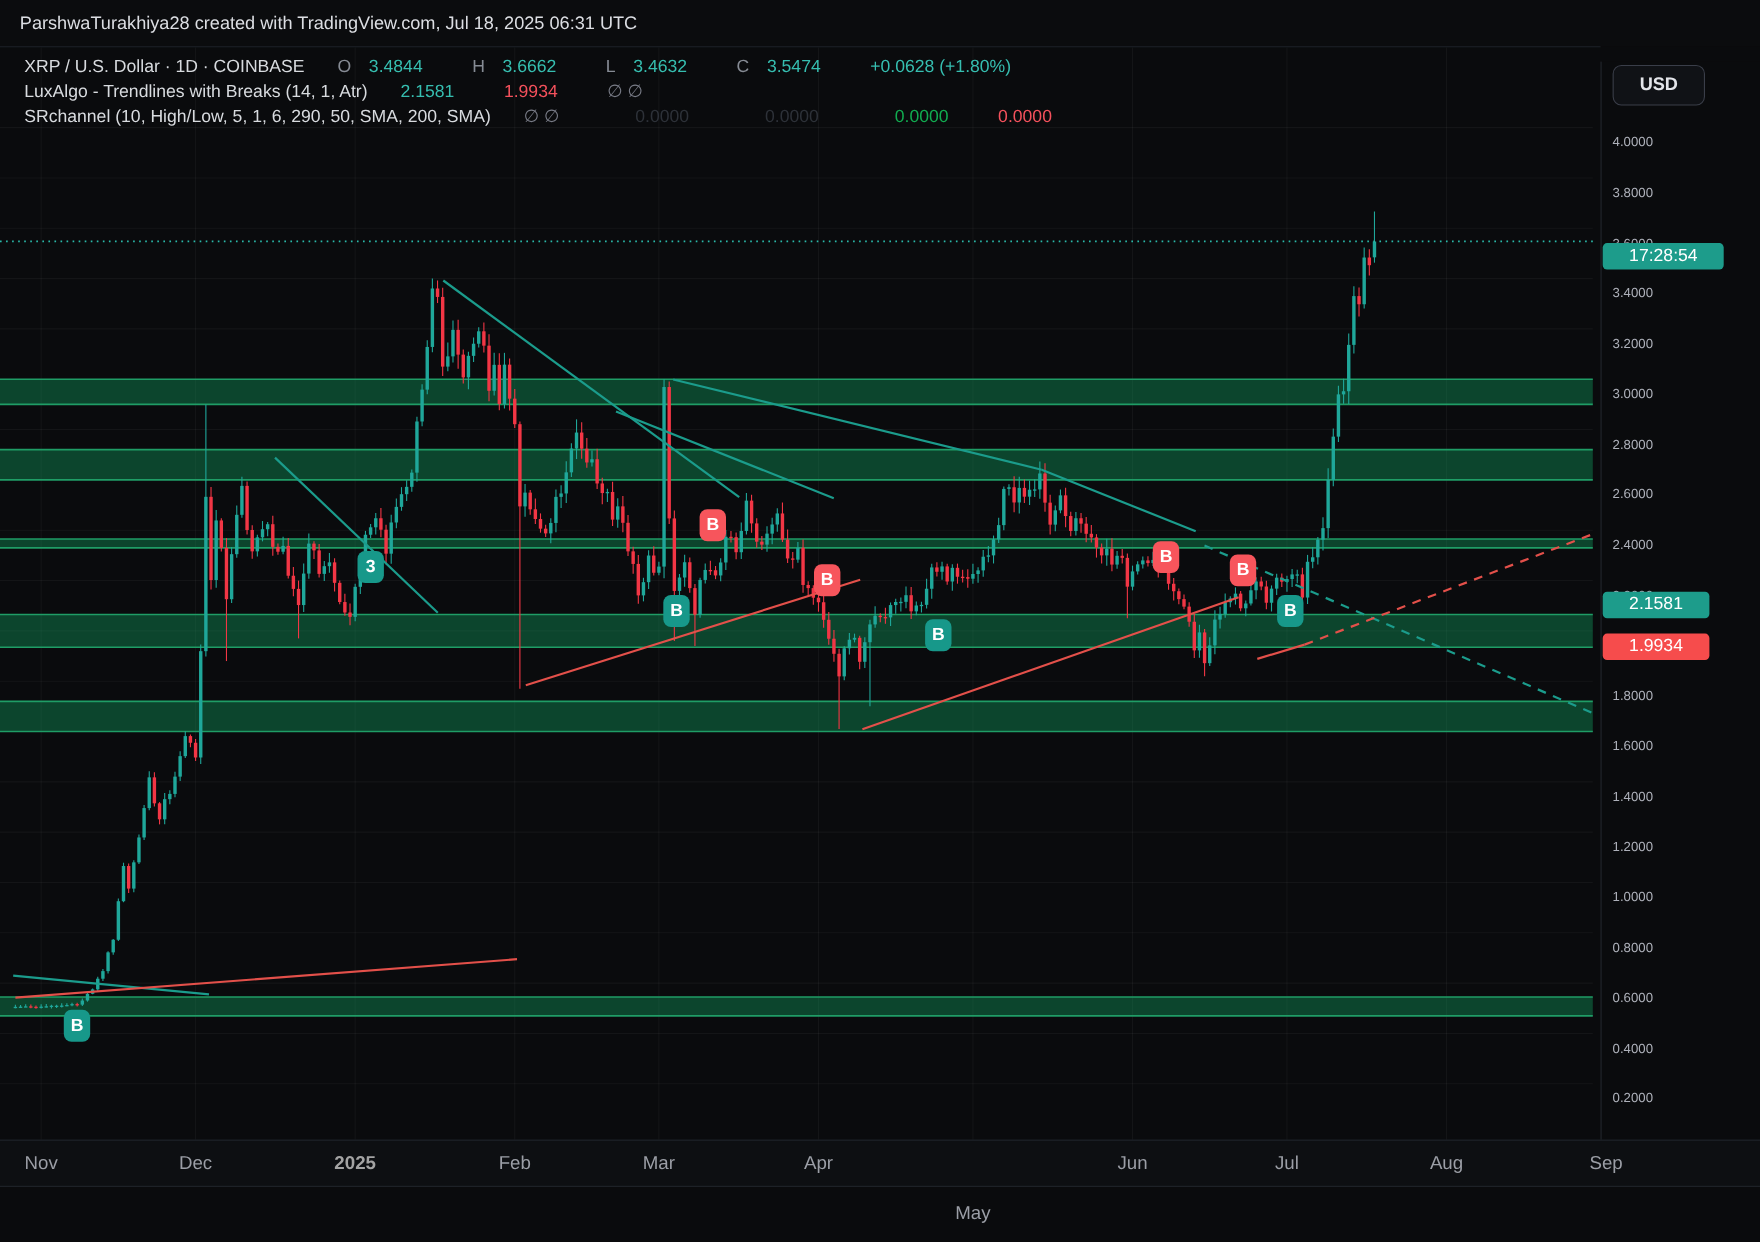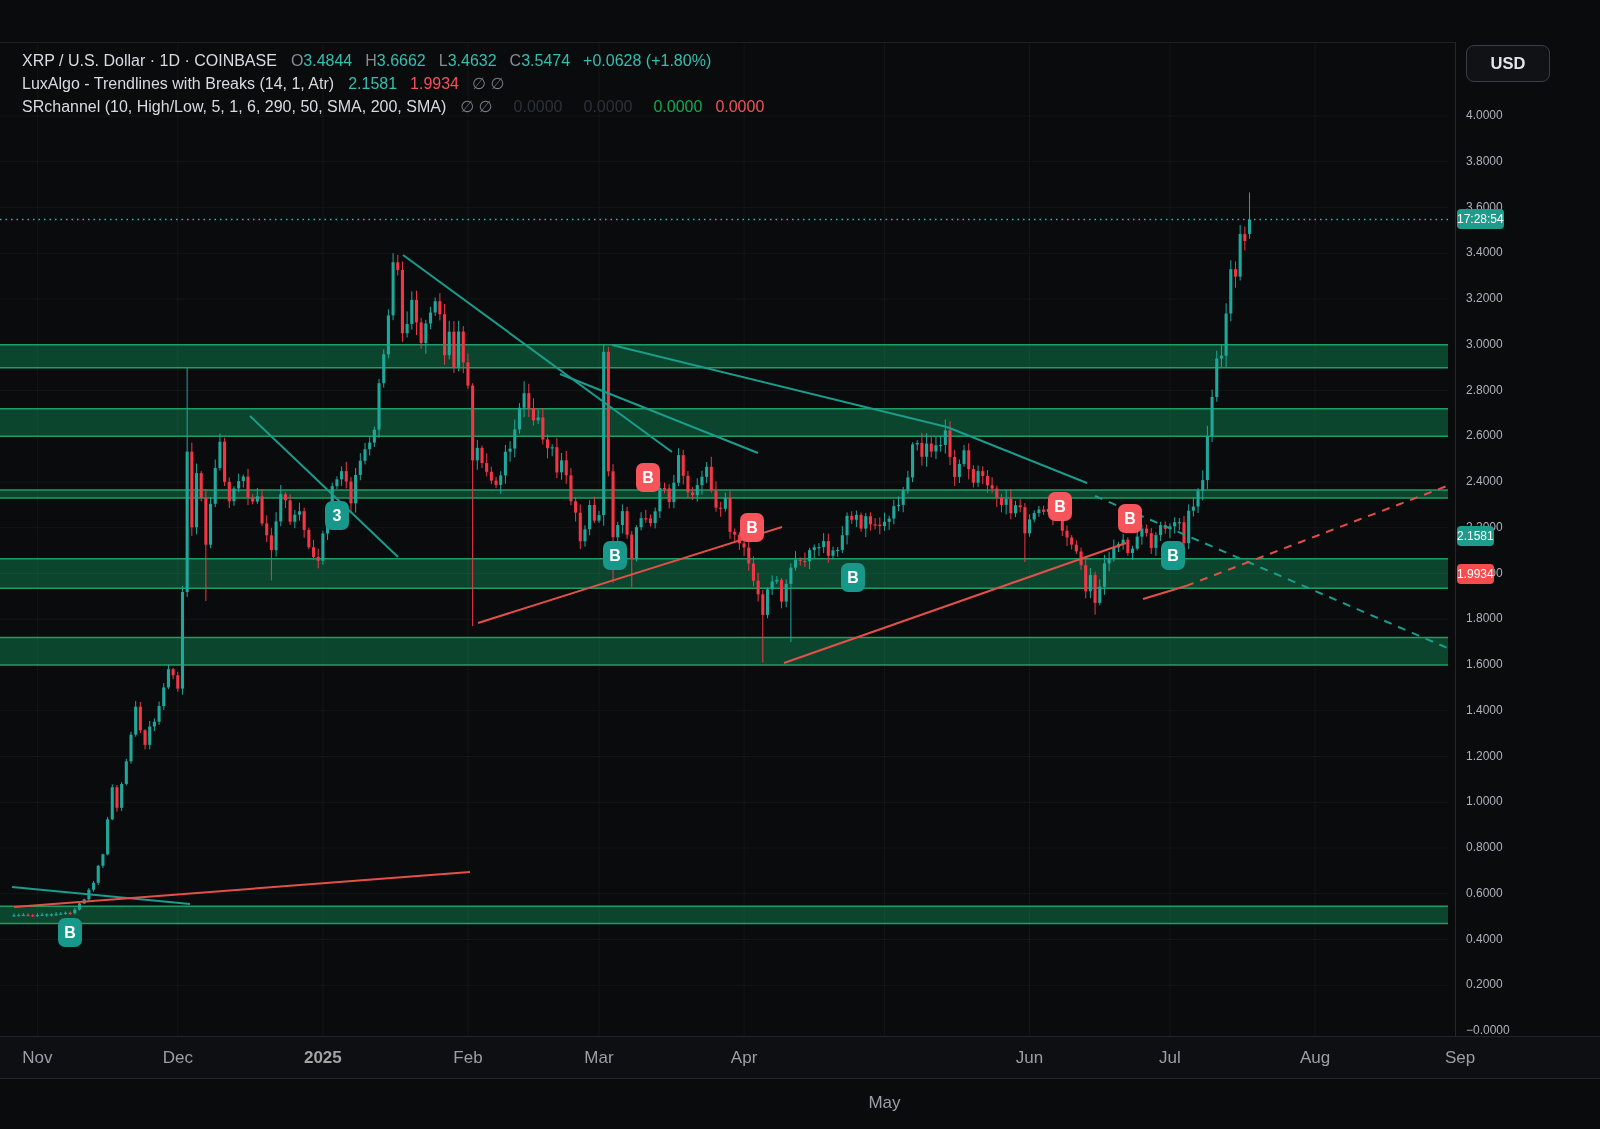--- a/index.html
+++ b/index.html
@@ -6,60 +6,63 @@
     font-family:"Liberation Sans","DejaVu Sans",sans-serif;-webkit-font-smoothing:antialiased;}
   .app{position:relative;width:1600px;height:1129px;background:#0a0b0d;}
   
   .attribution{position:absolute;left:0;top:0;width:100%;height:42px;display:flex;align-items:center;
     color:#dcdee3;font-size:16.5px;padding-left:18px;box-sizing:border-box;background:#0b0c0e;}
   
   .pane{position:absolute;left:0;top:42px;width:1455px;height:994px;border-top:1px solid #1d2127;overflow:hidden;}
   .pane svg{position:absolute;left:0;top:0;}
   
   .legend{position:absolute;left:22px;top:6px;z-index:5;line-height:23px;font-size:16px;}
-  .legend .row{white-space:nowrap;display:flex;align-items:baseline;gap:0;}
+  .legend .row{white-space:nowrap;display:flex;align-items:baseline;gap:16px;}
   .l-title{color:#d8dbdf;margin-right:14px;}
   .l-k{color:#868b94;}
   .l-teal{color:#36beb0;}
   .l-red{color:#f4515c;}
   .l-green{color:#11ab50;}
   .l-dim{color:#2d3138;}
   .l-gray{color:#787b86;}
   .sp{display:inline-block;width:13px;}
   .sps{display:inline-block;width:8px;}
   
   .marker{position:absolute;width:24px;height:29px;border-radius:7px;color:#fff;font-size:16px;font-weight:700;
     display:flex;align-items:center;justify-content:center;z-index:4;}
   .marker.teal{background:#17988a;}
   .marker.red{background:#f7555c;}
   
-  .price-axis{position:absolute;left:1455px;top:42px;width:145px;height:994px;background:#0a0b0d;
+  .price-axis{position:absolute;left:1455px;top:56px;width:145px;height:994px;background:#0a0b0d;
     border-left:1px solid #23262d;box-sizing:border-box;}
   .tick{position:absolute;left:10px;color:#aeb1ba;font-size:12px;transform:translateY(-50%);}
   .currency-btn{position:absolute;left:10px;top:3px;width:82px;height:35px;border:1px solid #3a3e49;border-radius:8px;
     color:#e3e5ea;font-size:16.5px;font-weight:600;display:flex;align-items:center;justify-content:center;background:#101216;}
-  .axis-badge{position:absolute;left:1px;transform:translateY(-50%);color:#fff;font-size:12px;
-    padding:3px 0;border-radius:4px;white-space:nowrap;z-index:6;}
+  .axis-badge{position:absolute;left:1px;transform:translateY(-50%);color:#fff;font-size:16px;
+    padding:3px 24px;border-radius:4px;white-space:nowrap;z-index:6;}
   .axis-badge.teal{background:#1d9c8b;}
   .axis-badge.red{background:#f64c4c;}
   
   .time-axis{position:absolute;left:0;top:1036px;width:1600px;height:43px;background:#0d0f12;
     border-top:1px solid #20242b;border-bottom:1px solid #20242b;box-sizing:border-box;}
   .month{position:absolute;top:50%;transform:translate(-50%,-50%);color:#9b9ea6;font-size:17px;}
   .month.year{color:#a3a3a3;font-weight:700;}
   
   .footer{position:absolute;left:0;top:1079px;width:100%;height:50px;background:#0c0d10;display:flex;align-items:center;}
   .brand{display:flex;align-items:center;gap:10px;margin-left:18px;}
   .brand-text{color:#cfd3da;font-size:21px;font-weight:600;letter-spacing:.2px;}
 </style>
 </head>
 <body>
 
 <div class="app">
 
+  <div class="attribution">
+    <span>ParshwaTurakhiya28 created with TradingView.com, Jul 18, 2025 06:31 UTC</span>
+  </div>
 
   <div class="pane">
     <svg width="1455" height="994" viewBox="0 42 1455 994">
         <line x1="0" y1="115" x2="1448" y2="115" stroke="rgba(255,255,255,0.045)" stroke-width="1"></line>
         <line x1="0" y1="160.75" x2="1448" y2="160.75" stroke="rgba(255,255,255,0.045)" stroke-width="1"></line>
         <line x1="0" y1="206.5" x2="1448" y2="206.5" stroke="rgba(255,255,255,0.045)" stroke-width="1"></line>
         <line x1="0" y1="252.25" x2="1448" y2="252.25" stroke="rgba(255,255,255,0.045)" stroke-width="1"></line>
         <line x1="0" y1="298" x2="1448" y2="298" stroke="rgba(255,255,255,0.045)" stroke-width="1"></line>
         <line x1="0" y1="343.75" x2="1448" y2="343.75" stroke="rgba(255,255,255,0.045)" stroke-width="1"></line>
         <line x1="0" y1="389.5" x2="1448" y2="389.5" stroke="rgba(255,255,255,0.045)" stroke-width="1"></line>

